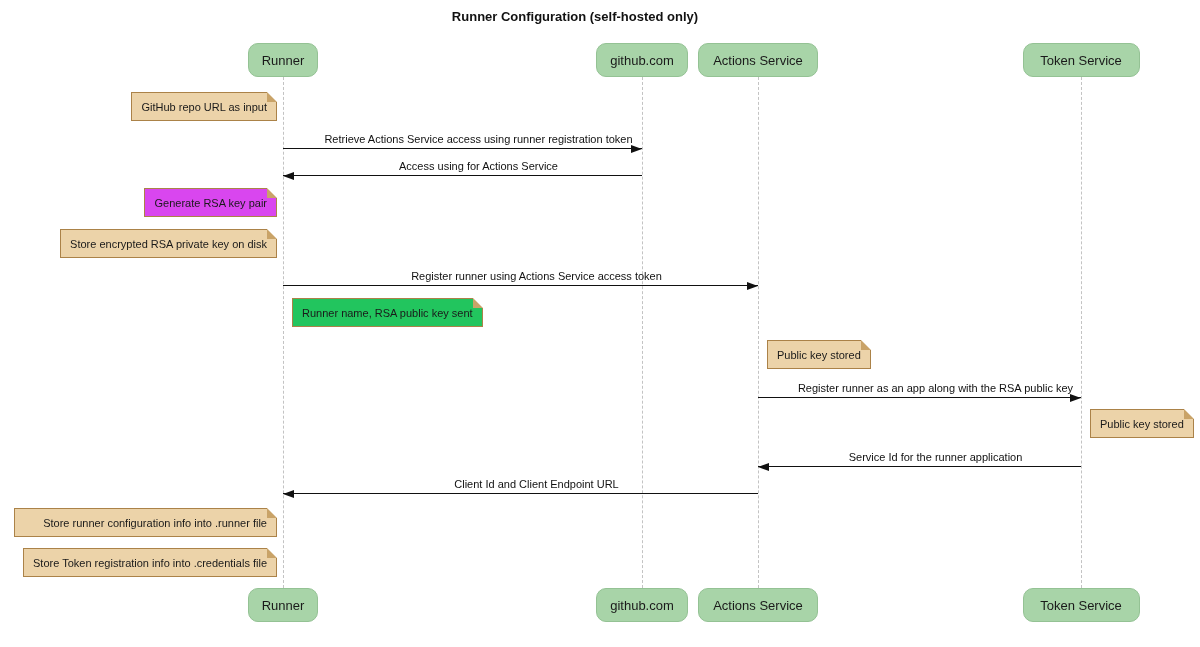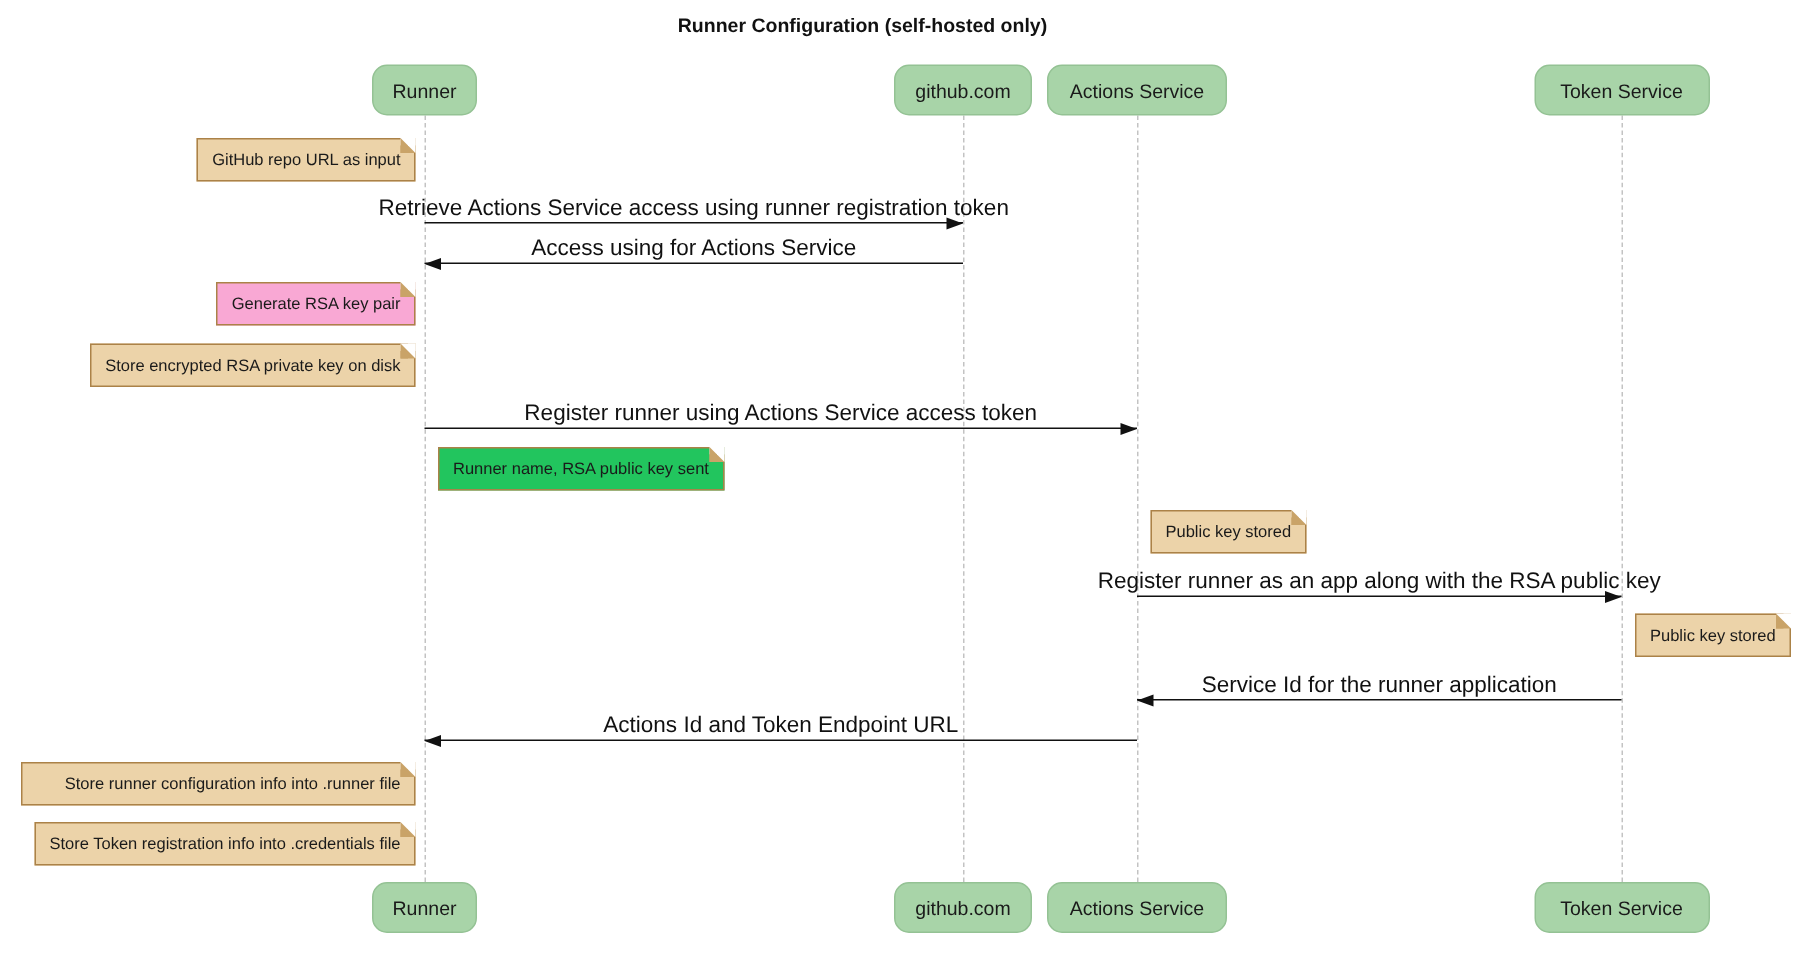--- a/index.html
+++ b/index.html
@@ -53,25 +53,26 @@
     top: -1px;
     right: -1px;
     width: 0;
     height: 0;
     border-style: solid;
     border-width: 5px;
   }
   .msg-label {
     position: absolute;
     transform: translateX(-50%);
-    font-size: 15px;
+    font-size: 11px;
     color: #111111;
     white-space: nowrap;
     height: 14px;
     line-height: 14px;
+    margin-left: 16px;
   }
   .msg-line {
     position: absolute;
     height: 1px;
     background: #111111;
   }
   .arrow-head {
     position: absolute;
     width: 0;
     height: 0;
@@ -107,25 +108,25 @@
       <div class="arrow-head left" style="left: 283px; top: 172px;"></div>
       <div class="msg-label" style="left: 520.5px; top: 269px;">Register runner using Actions Service access token</div>
       <div class="msg-line" style="left: 283px; top: 285px; width: 475px; background: rgb(17, 17, 17);"></div>
       <div class="arrow-head right" style="left: 747px; top: 282px;"></div>
       <div class="msg-label" style="left: 919.5px; top: 381px;">Register runner as an app along with the RSA public key</div>
       <div class="msg-line" style="left: 758px; top: 397px; width: 323px; background: rgb(17, 17, 17);"></div>
       <div class="arrow-head right" style="left: 1070px; top: 394px;"></div>
       <div class="msg-label" style="left: 919.5px; top: 450px;">Service Id for the runner application</div>
       <div class="msg-line" style="left: 758px; top: 466px; width: 323px; background: rgb(17, 17, 17);"></div>
       <div class="arrow-head left" style="left: 758px; top: 463px;"></div>
-      <div class="msg-label" style="left: 520.5px; top: 477px;">Actions Id and Token Endpoint URL</div>
+      <div class="msg-label" style="left: 520.5px; top: 477px;">Client Id and Client Endpoint URL</div>
       <div class="msg-line" style="left: 283px; top: 493px; width: 475px; background: rgb(17, 17, 17);"></div>
       <div class="arrow-head left" style="left: 283px; top: 490px;"></div>
       <div class="note" style="top: 92px; background: rgb(236, 211, 169); border: 1px solid rgb(171, 130, 72); right: 923px;">GitHub repo URL as input<div class="note-fold" style="border-color: rgb(255, 255, 255) rgb(255, 255, 255) rgb(201, 163, 104) rgb(201, 163, 104);"></div></div>
-      <div class="note" style="top: 188px; background: #f9a8d4; border: 1px solid rgb(171, 130, 72); right: 923px;">Generate RSA key pair<div class="note-fold" style="border-color: rgb(255, 255, 255) rgb(255, 255, 255) rgb(201, 163, 104) rgb(201, 163, 104);"></div></div>
+      <div class="note" style="top: 188px; background: #d946ef; border: 1px solid rgb(171, 130, 72); right: 923px;">Generate RSA key pair<div class="note-fold" style="border-color: rgb(255, 255, 255) rgb(255, 255, 255) rgb(201, 163, 104) rgb(201, 163, 104);"></div></div>
       <div class="note" style="top: 229px; background: rgb(236, 211, 169); border: 1px solid rgb(171, 130, 72); right: 923px;">Store encrypted RSA private key on disk<div class="note-fold" style="border-color: rgb(255, 255, 255) rgb(255, 255, 255) rgb(201, 163, 104) rgb(201, 163, 104);"></div></div>
       <div class="note" style="top: 298px; background: #22c55e; border: 1px solid rgb(171, 130, 72); left: 292px;">Runner name, RSA public key sent<div class="note-fold" style="border-color: rgb(255, 255, 255) rgb(255, 255, 255) rgb(201, 163, 104) rgb(201, 163, 104);"></div></div>
       <div class="note" style="top: 340px; background: rgb(236, 211, 169); border: 1px solid rgb(171, 130, 72); left: 767px;">Public key stored<div class="note-fold" style="border-color: rgb(255, 255, 255) rgb(255, 255, 255) rgb(201, 163, 104) rgb(201, 163, 104);"></div></div>
       <div class="note" style="top: 409px; background: rgb(236, 211, 169); border: 1px solid rgb(171, 130, 72); left: 1090px;">Public key stored<div class="note-fold" style="border-color: rgb(255, 255, 255) rgb(255, 255, 255) rgb(201, 163, 104) rgb(201, 163, 104);"></div></div>
       <div class="note" style="top: 508px; background: rgb(236, 211, 169); border: 1px solid rgb(171, 130, 72); right: 923px; padding-left: 28px;">Store runner configuration info into .runner file<div class="note-fold" style="border-color: rgb(255, 255, 255) rgb(255, 255, 255) rgb(201, 163, 104) rgb(201, 163, 104);"></div></div>
       <div class="note" style="top: 548px; background: rgb(236, 211, 169); border: 1px solid rgb(171, 130, 72); right: 923px;">Store Token registration info into .credentials file<div class="note-fold" style="border-color: rgb(255, 255, 255) rgb(255, 255, 255) rgb(201, 163, 104) rgb(201, 163, 104);"></div></div>
     </div>
 </div>
 
 </body></html>

